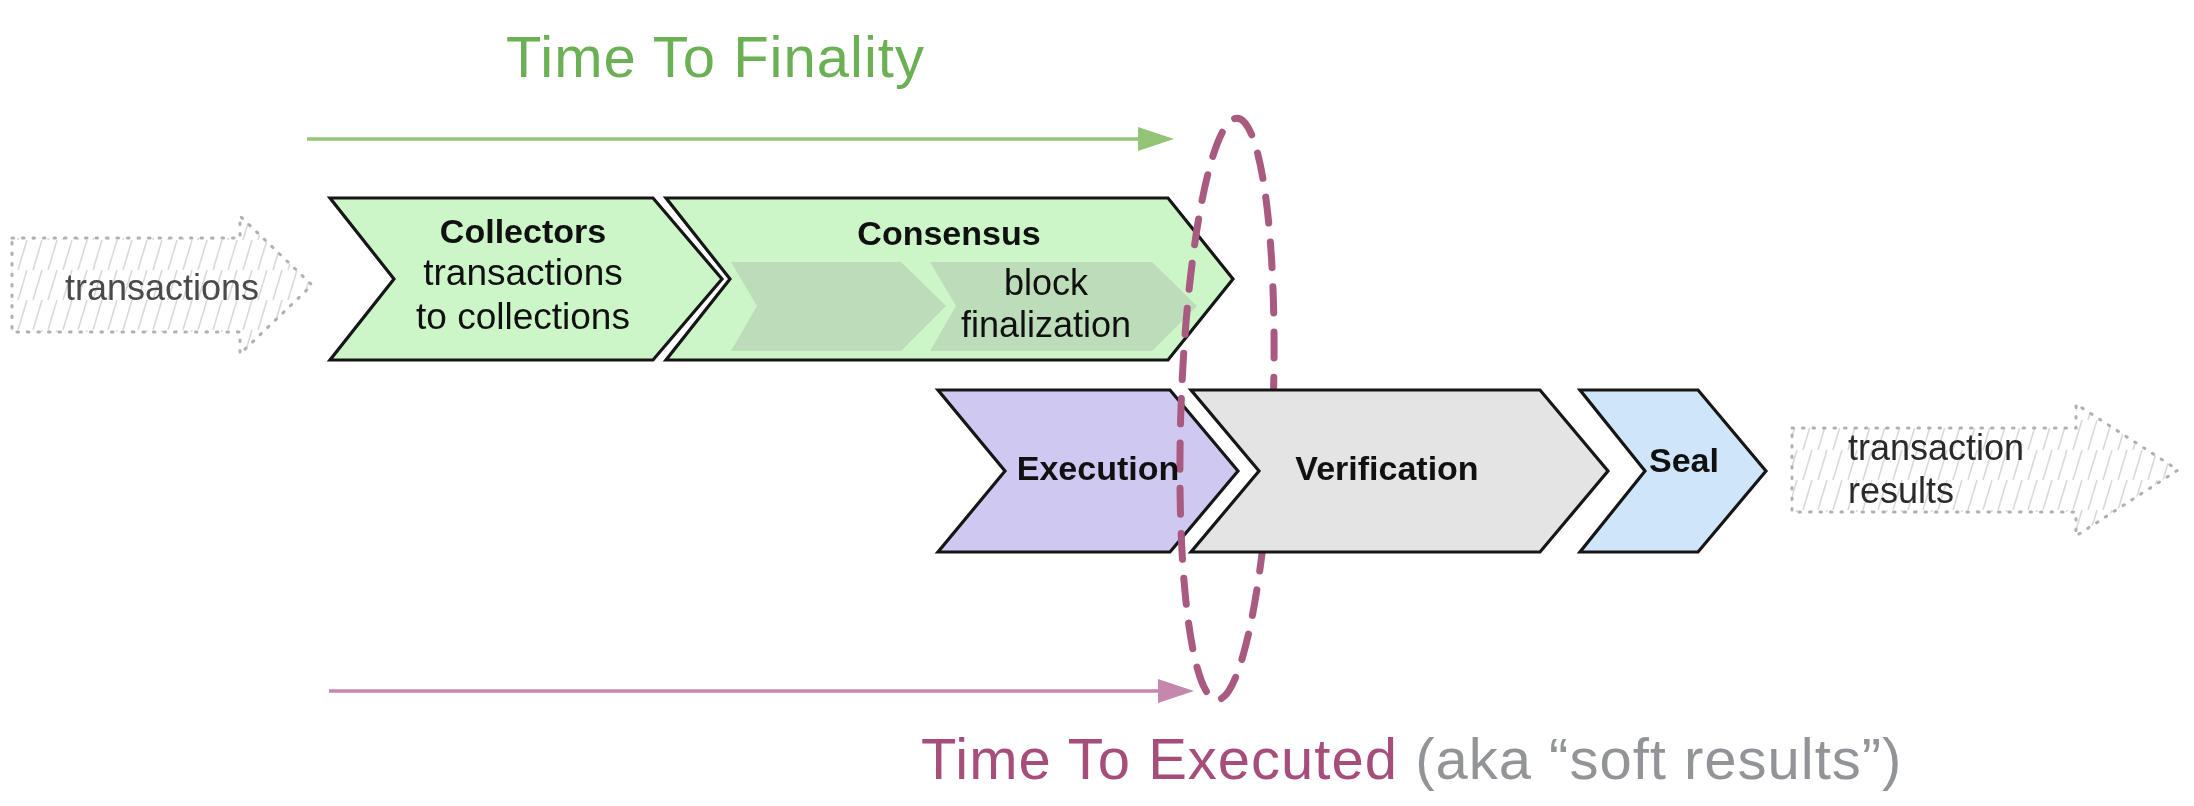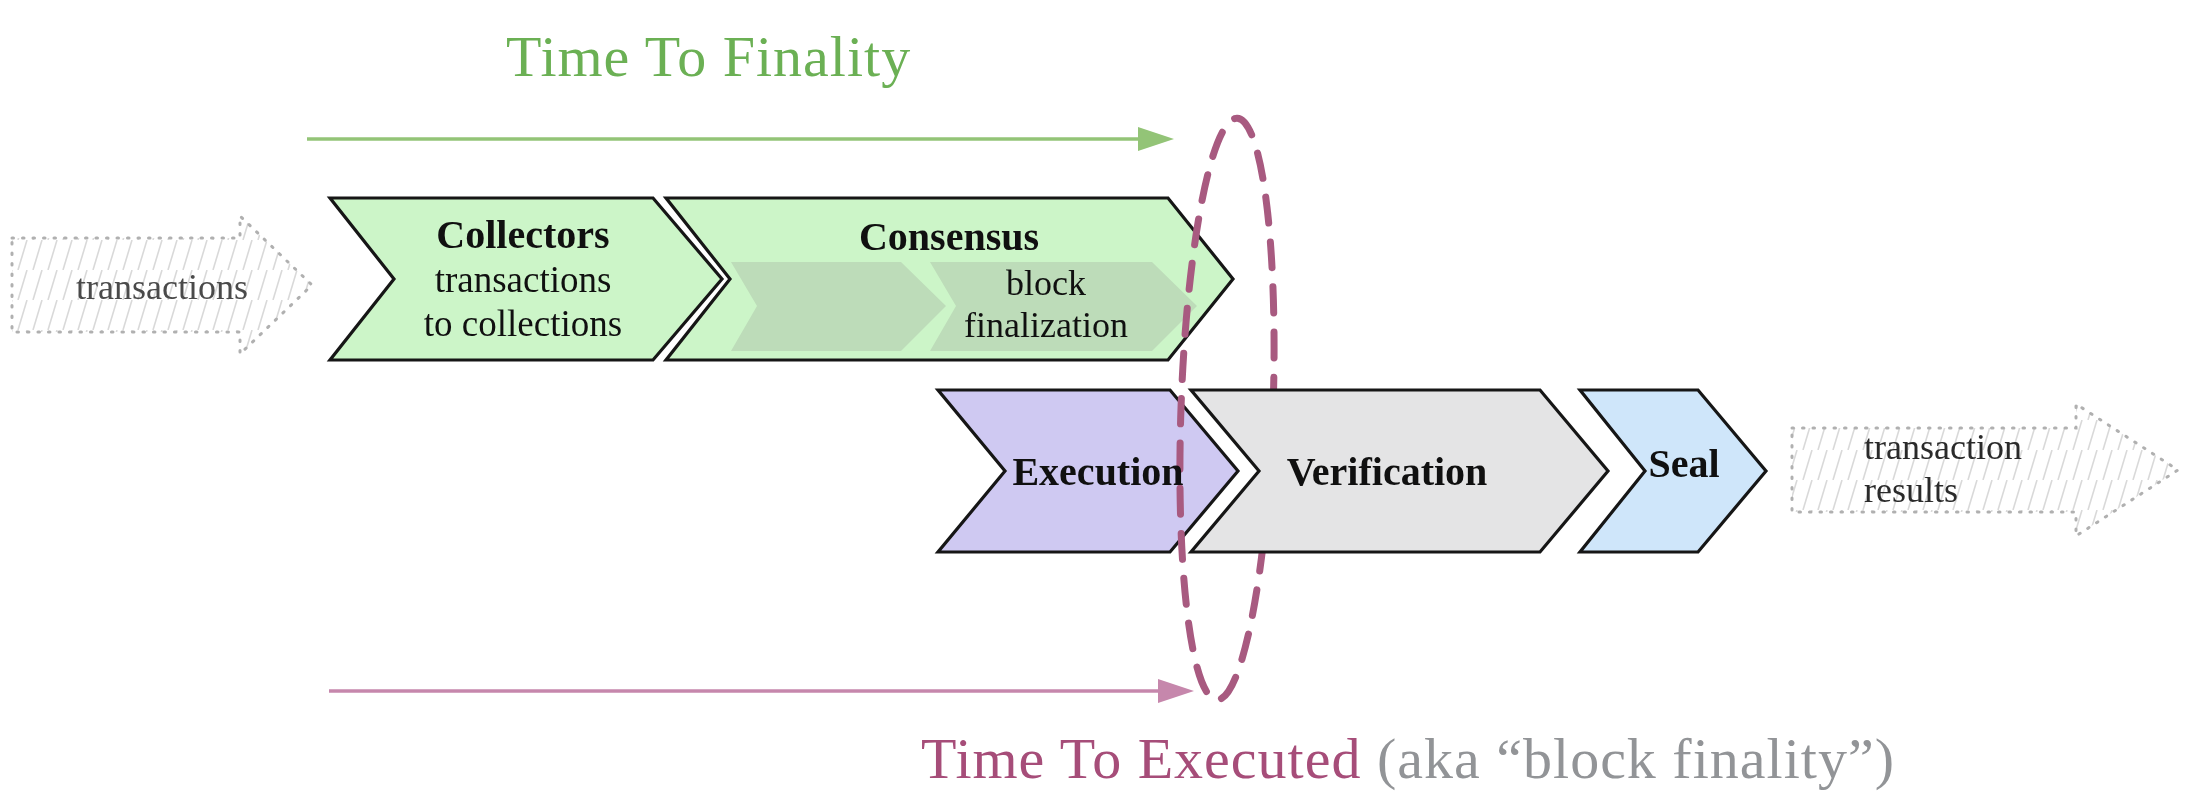--- a/index.html
+++ b/index.html
@@ -1,26 +1,26 @@
 <!DOCTYPE html>
 <html style="--chevron-green: #ccf5c8; --chevron-green-sub: #bddcb9; --chevron-purple: #cfc9f2; --chevron-gray: #e4e4e5; --chevron-blue: #cfe6fa; --chevron-border: #161616; --finality-green: #6bb054; --finality-arrow-green: #93c477; --executed-pink: #a64d79; --executed-arrow-pink: #c687ac; --ellipse-pink: #a85a80; --note-gray: #929497; --hatch-line: #d9d9d9; --hatch-border: #b0b0b0; --input-text: #4a4a4a; --output-text: #2a2a2a; --label-text: #101010;"><head>
 <meta charset="utf-8">
 <style>
   html,body{margin:0;padding:0;background:#ffffff;}
   .canvas{
     position:relative;
     width:2194px;height:806px;
     background:#ffffff;
-    font-family:Liberation Serif, serif;
+    font-family:Liberation Sans, sans-serif;
     overflow:hidden;
   }
   .layer{position:absolute;left:0;top:0;}
   .label{position:absolute;color:var(--label-text);line-height:1.18;}
   .label.center{text-align:center;}
-  .stage-title{font-weight:bold;font-size:40px;}
+  .stage-title{font-weight:bold;font-size:34px;}
   .stage-line{font-size:37px;}
   .sub-line{font-size:36px;}
   .big-title{font-size:58px;letter-spacing:1px;white-space:nowrap;line-height:1;}
   .ttf{color:var(--finality-green);}
   .tte-main{color:var(--executed-pink);}
   .tte-note{color:var(--note-gray);}
   .io-label{font-size:36px;line-height:1.2;}
   .input-label{color:var(--input-text);}
   .output-label{color:var(--output-text);text-align:left;}
 </style>
@@ -61,26 +61,26 @@
     <ellipse cx="1227" cy="409" rx="46" ry="291" fill="none" style="stroke:var(--ellipse-pink);" stroke-width="7" stroke-dasharray="26 19" stroke-linecap="round" transform="rotate(2 1227 409)"></ellipse>
 
     <polygon points="1191,390 1540,390 1608,471 1540,552 1191,552 1259,471" style="fill:var(--chevron-gray);stroke:var(--chevron-border);" stroke-width="3.2" stroke-linejoin="miter"></polygon>
     <polygon points="1580,390 1698,390 1766,471 1698,552 1580,552 1645,471" style="fill:var(--chevron-blue);stroke:var(--chevron-border);" stroke-width="3.2" stroke-linejoin="miter"></polygon>
   </svg>
 
   <div class="label big-title ttf" style="left:506px;top:28px;">Time To Finality</div>
 
   <div class="label big-title" style="left:921px;top:730px;">
     <span class="tte-main">Time To Executed</span>
-    <span class="tte-note">(aka “block finality”)</span>
+    <span class="tte-note">(aka “soft results”)</span>
   </div>
 
   <div class="label center io-label input-label" style="left:32px;top:266px;width:260px;">transactions</div>
 
-  <div class="label io-label output-label" style="left:1848px;top:426px;margin-left:16px;">
+  <div class="label io-label output-label" style="left:1848px;top:426px;">
     <div>transaction</div>
     <div>results</div>
   </div>
 
   <div class="label center" style="left:373px;top:211px;width:300px;">
     <div class="stage-title">Collectors</div>
     <div class="stage-line">transactions</div>
     <div class="stage-line">to collections</div>
   </div>
 

